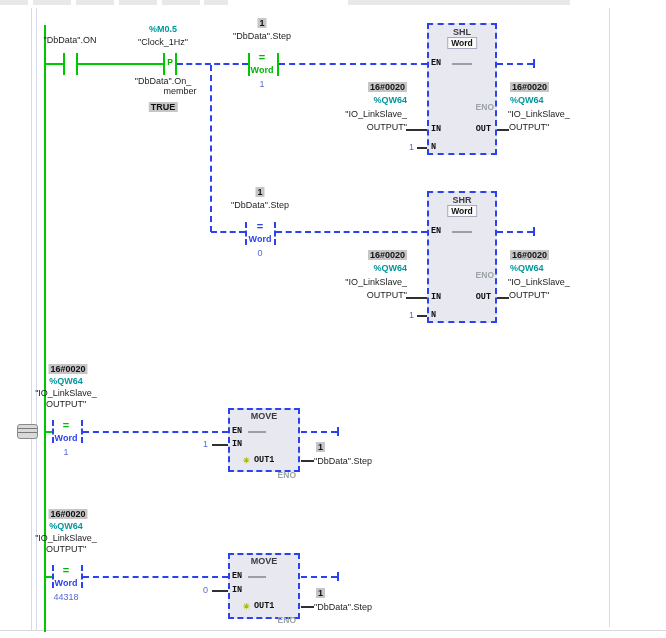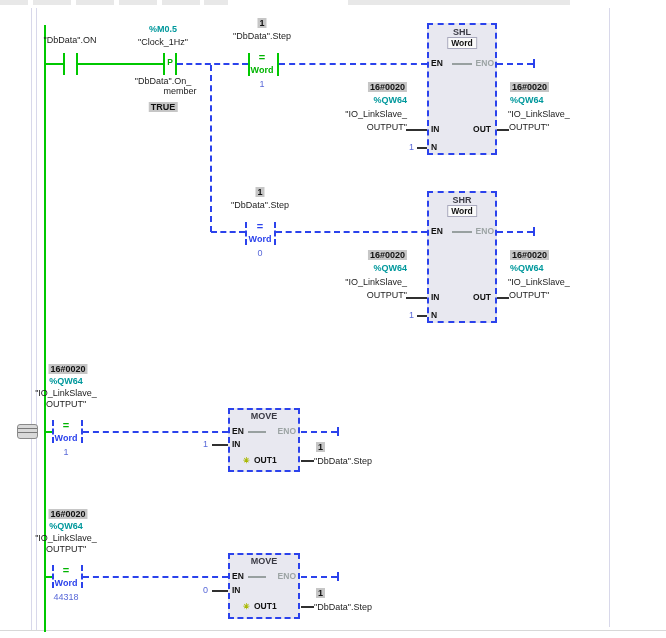--- a/index.html
+++ b/index.html
@@ -7,22 +7,22 @@
           font-family:"Liberation Sans",sans-serif;}
   
   .lbl{position:absolute;font-size:9px;line-height:10px;color:#1c1c1c;white-space:nowrap;}
   .c{transform:translateX(-50%);}          
   .r{transform:translateX(-100%);}         
   .teal{color:#00989c;font-weight:bold;}
   .bluev{color:#5868d8;}
   .grn{color:#00b400;font-weight:bold;}
   .blu{color:#2b42ec;font-weight:bold;}
   .chip{background:#c6c6c6;padding:0 2px;font-weight:bold;color:#111;}
-  .pin{font-weight:bold;font-size:8.5px;color:#101010;}
-  .pin-gray{font-weight:bold;font-size:8.5px;color:#9ca4a4;}
+  .pin{font-weight:bold;font-size:8.5px;color:#101010;font-family:Liberation Mono, monospace;}
+  .pin-gray{font-weight:bold;font-size:8.5px;color:#9ca4a4;margin-top:44px;}
   .title{font-weight:bold;font-size:9px;color:#3a3a44;}
   .op{font-weight:bold;font-size:11px;line-height:9px;}
   
   .wireg{position:absolute;height:2px;background:#00c800;}
   .wired{position:absolute;height:0;border-top:2px dashed #2b42ec;}
   .wiredv{position:absolute;width:0;border-left:2px dashed #2b42ec;}
   .stub{position:absolute;height:2px;background:#303030;}
   .bar{position:absolute;width:2px;background:#00c800;}
   .bard{position:absolute;width:0;border-left:2px dashed #2b42ec;}
   .tick{position:absolute;width:2px;height:9px;background:#2b42ec;}

